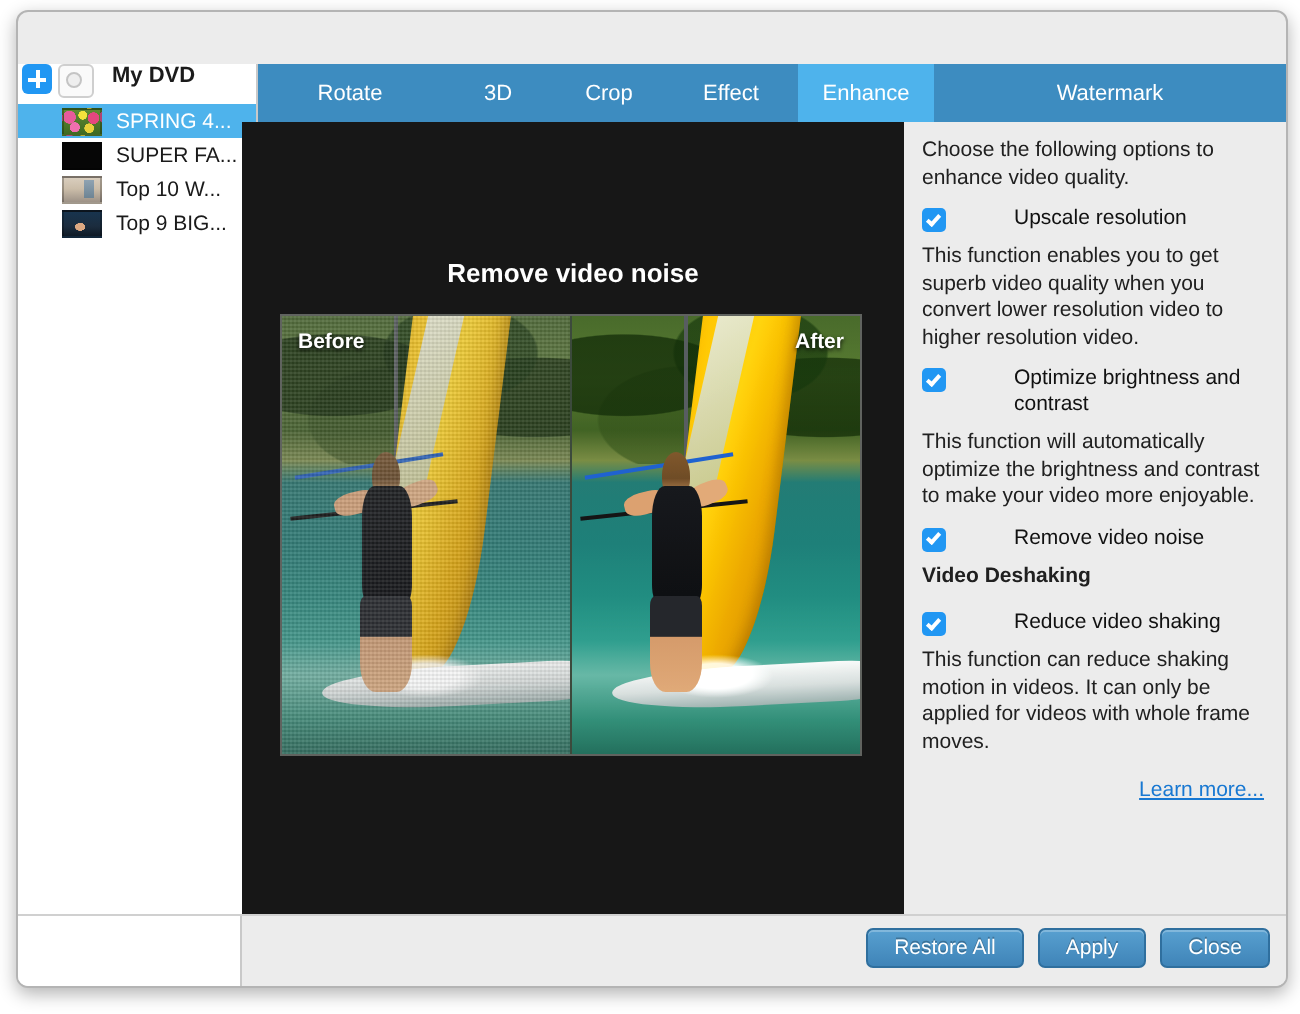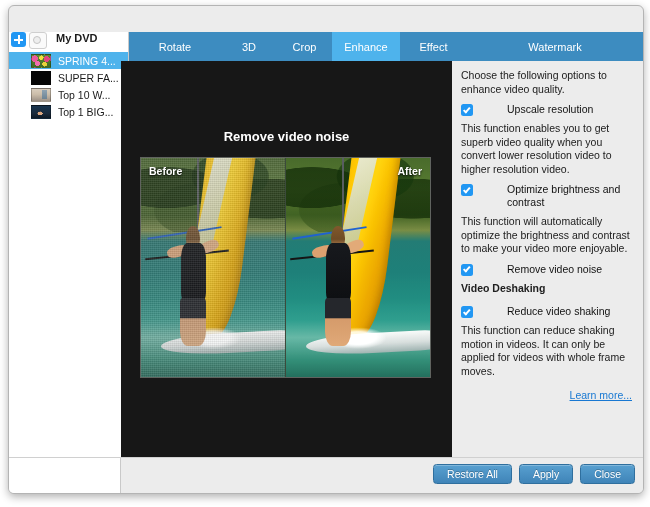--- a/index.html
+++ b/index.html
@@ -554,31 +554,31 @@
             <div class="sb-item">
               <div class="sb-thumb th-black"></div>
               <div class="sb-label">SUPER FA...</div>
             </div>
             <div class="sb-item">
               <div class="sb-thumb th-room"></div>
               <div class="sb-label">Top 10 W...</div>
             </div>
             <div class="sb-item">
               <div class="sb-thumb th-person"></div>
-              <div class="sb-label">Top 1 BIG...</div>
+              <div class="sb-label">Top 9 BIG...</div>
             </div>
           </div>
       </div>
 
       <div class="tabbar" id="tabbar">
           <div class="tab" style="width: 92px;">Rotate</div>
           <div class="tab" style="width: 56px;">3D</div>
           <div class="tab" style="width: 55px;">Crop</div>
+          <div class="tab" style="width: 67px;">Effect</div>
           <div class="tab active" style="width: 68px;">Enhance</div>
-          <div class="tab" style="width: 67px;">Effect</div>
           <div class="tab" style="width: 176px;">Watermark</div>
         </div>
 
       <div class="preview">
         <div class="preview-title">Remove video noise</div>
         <div class="photo-wrap">
           <div class="photo-half before">
             <div class="scene">
               <div class="tree-dark"></div>
               <div class="mast"></div>

